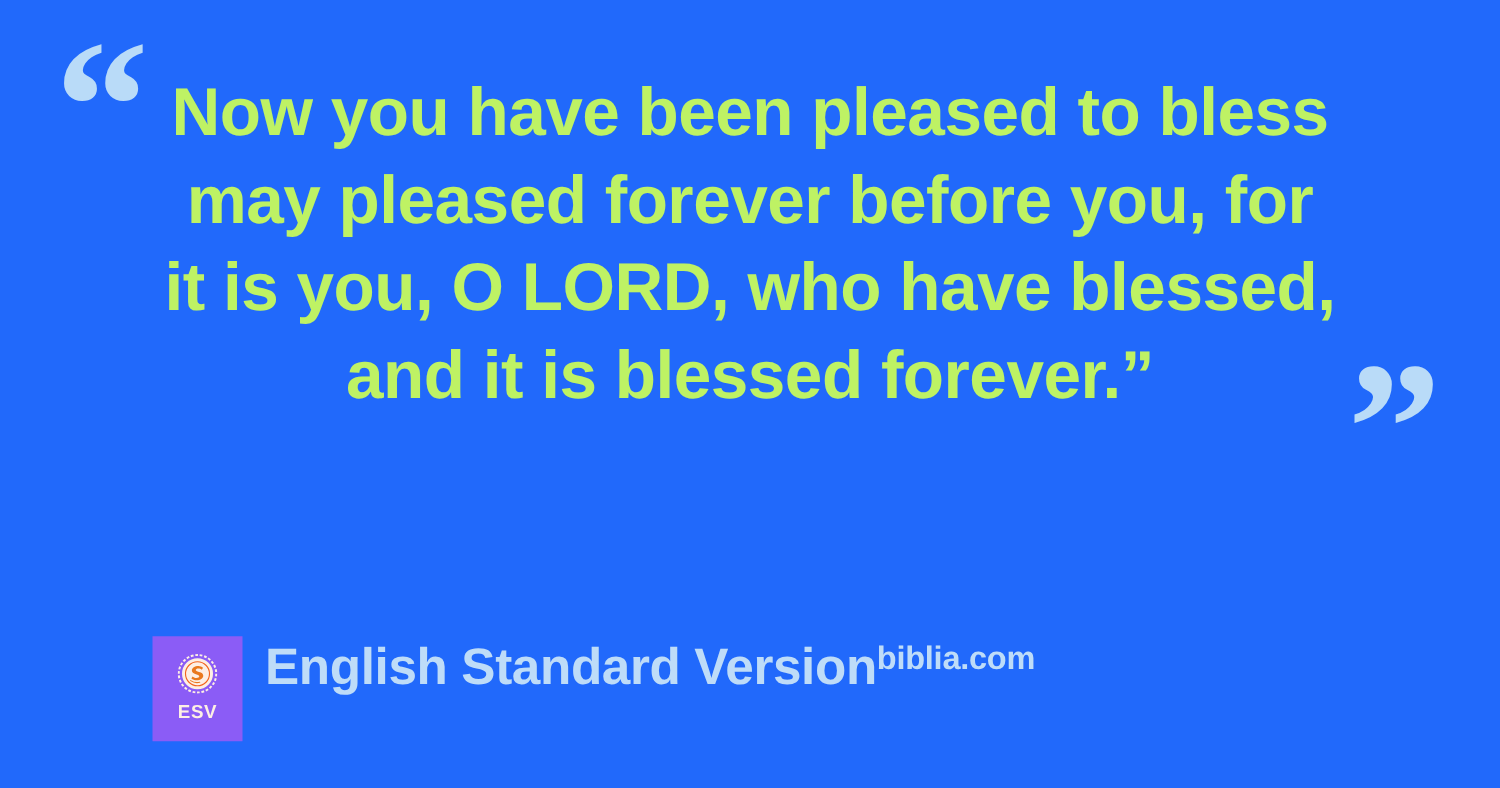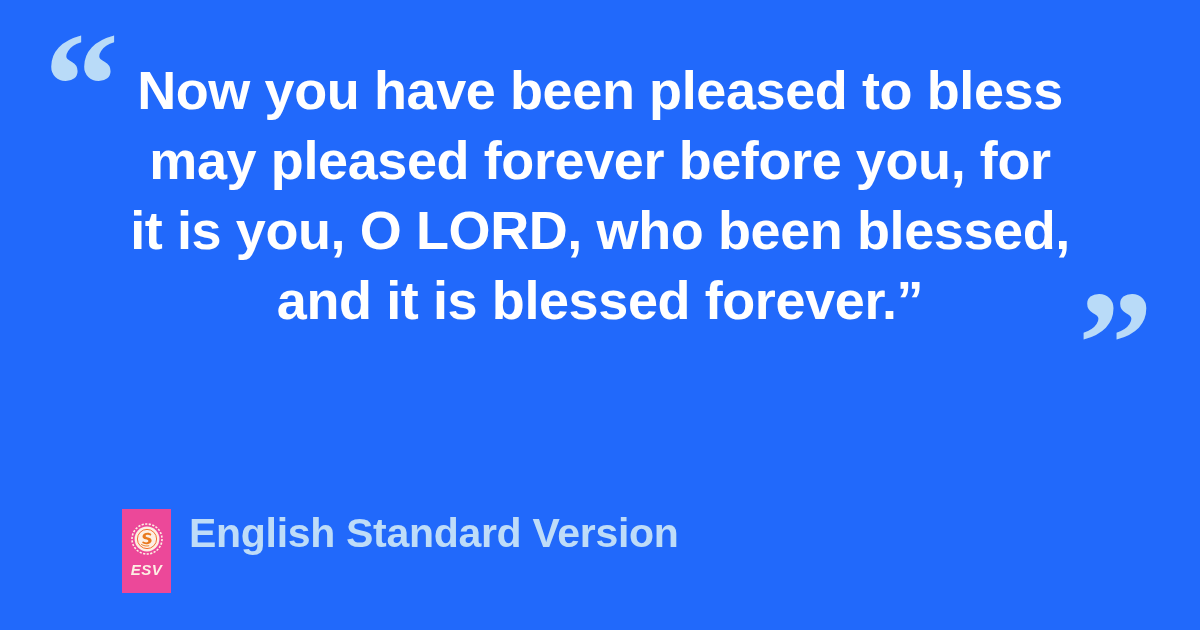--- a/index.html
+++ b/index.html
@@ -26,21 +26,21 @@
   #quote-block {
     position: absolute;
     left: 0;
     top: 55px;
     width: 1200px;
     text-align: center;
   }
 
   .quote-line {
     display: block;
-    color: #ffffff;
+    color: #bef264;
     font-family: "Liberation Sans", sans-serif;
     font-weight: bold;
     font-size: 54px;
     line-height: 70px;
     letter-spacing: -0.4px;
     white-space: nowrap;
   }
 
   
   .quote-mark {
@@ -65,26 +65,25 @@
   #attribution {
     position: absolute;
     left: 122px;
     top: 509px;
     display: flex;
     flex-direction: row;
     align-items: flex-start;
   }
 
   #esv-logo {
-    width: 49px;
+    width: 72px;
     height: 84px;
-    background: #ec4899;
+    background: #8b5cf6;
     position: relative;
     flex: 0 0 auto;
-    font-style: italic;
   }
 
   #esv-seal {
     position: absolute;
     left: 50%;
     top: 14px;
     transform: translateX(-50%);
     width: 32px;
     height: 32px;
   }
@@ -133,38 +132,39 @@
 </head>
 <body>
 
 <div id="card">
 
   <span id="quote-mark-open" class="quote-mark">“</span>
 
   <div id="quote-block">
     <span class="quote-line">Now you have been pleased to bless</span>
     <span class="quote-line">may pleased forever before you, for</span>
-    <span class="quote-line">it is you, O LORD, who been blessed,</span>
+    <span class="quote-line">it is you, O LORD, who have blessed,</span>
     <span class="quote-line">and it is blessed forever.”</span>
   </div>
 
   <span id="quote-mark-close" class="quote-mark">”</span>
 
   <div id="attribution">
 
     <div id="esv-logo">
       <svg id="esv-seal" viewBox="0 0 32 32">
         <circle cx="16" cy="16" r="15" fill="none" stroke="#FDEFE4" stroke-width="1.6" stroke-dasharray="2.2 1.4"></circle>
         <circle cx="16" cy="16" r="12.4" fill="#FDEFE4"></circle>
         <circle cx="16" cy="16" r="9.6" fill="none" stroke="#F2641E" stroke-width="0.9"></circle>
         <path d="M16.8 9.8c-3.1 0-5.3 1.6-5.3 3.6 0 1.5 1.2 2.4 3.2 2.9 1.9.5 2.7.9 2.7 1.7 0 .8-.9 1.4-2.3 1.4-1.3 0-2.4-.5-3.1-1.2l-.9 1.6c1 .9 2.5 1.4 4.1 1.4 3.2 0 5.4-1.6 5.4-3.7 0-1.6-1.2-2.5-3.4-3-1.8-.4-2.6-.8-2.6-1.5 0-.7.8-1.2 2.1-1.2 1.1 0 2.1.4 2.8 1l.9-1.6c-1-.8-2.3-1.4-3.6-1.4z" fill="#E9791E"></path>
         <path d="M10.5 21.5c2.2 1.4 4.8 1.9 7.3 1.3" fill="none" stroke="#E9791E" stroke-width="0.9" stroke-linecap="round"></path>
       </svg>
       <div id="esv-logo-label">ESV</div>
     </div>
 
     <div id="attribution-text">
       <div id="attribution-title">English Standard Version</div>
+      <div id="attribution-site">biblia.com</div>
     </div>
 
   </div>
 
 </div>
 
 </body></html>

